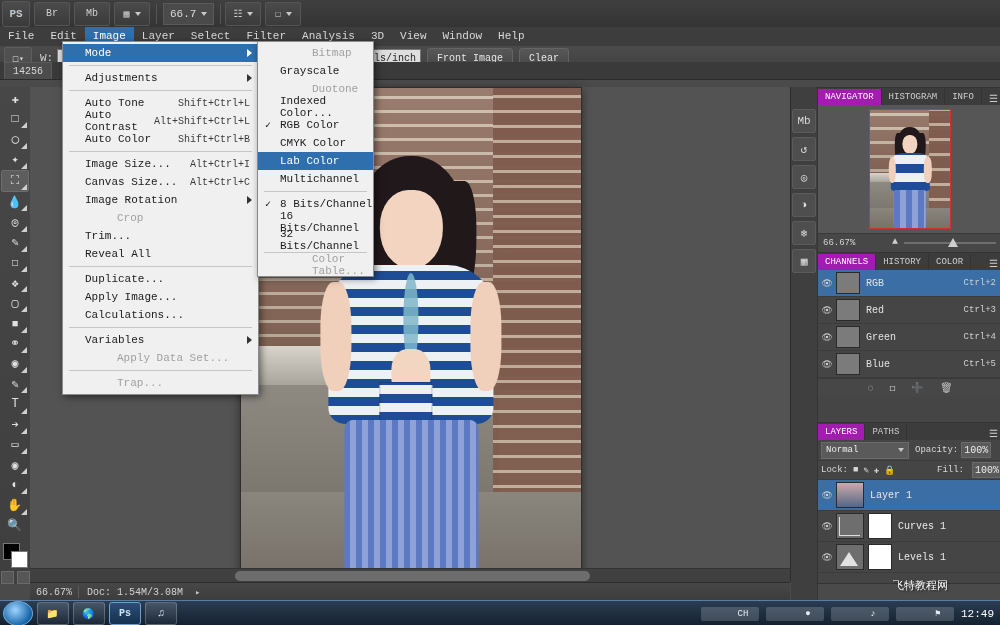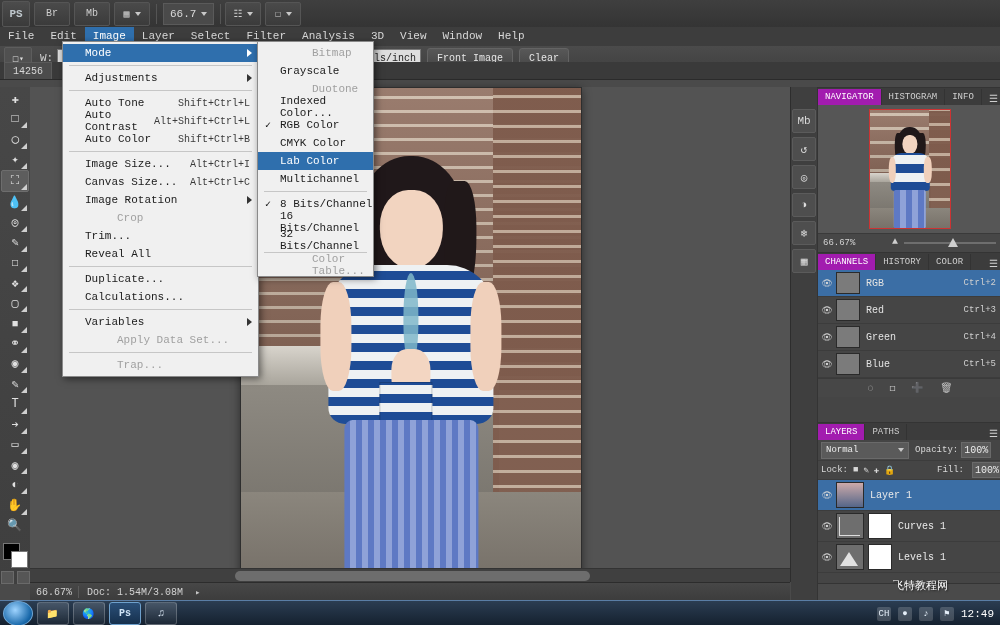--- a/index.html
+++ b/index.html
@@ -330,21 +330,21 @@
     border:1px solid #6fa8d8;
   }
   .tb-item{
     height:21px;min-width:30px;margin-left:4px;border-radius:3px;
     background:linear-gradient(rgba(255,255,255,.14),rgba(255,255,255,.03));
     border:1px solid rgba(255,255,255,.22);
     display:flex;align-items:center;justify-content:center;color:#dce8f5;font-size:10px;
   }
   .tb-item.ps{background:linear-gradient(#2a4f78,#16304d);border-color:#6ea0cc;color:#cfe4f7;font-weight:bold;}
   .tray{margin-left:auto;display:flex;align-items:center;gap:7px;padding-right:6px;color:#e4eef8;font-size:10px;}
-  .tray-ico{width:14px;height:14px;border-radius:2px;background:rgba(255,255,255,.18);display:flex;align-items:center;justify-content:center;font-size:9px;}
+  .tray-ico{width:32px;height:14px;border-radius:2px;background:rgba(255,255,255,.18);display:flex;align-items:center;justify-content:center;font-size:9px;padding-left:26px;}
   .clock{font-size:11px;color:#fff;}
 </style>
 </head>
 <body>
 
 <div id="app">
 
   <div class="topbar">
     <div class="ps-logo">PS</div>
     <div class="tb-btn">Br</div>
@@ -640,20 +640,23 @@
       <span>Trim...</span>
     </div>
     <div class="mi">
       <span>Reveal All</span>
     </div>
     <div class="msep"></div>
     <div class="mi">
       <span>Duplicate...</span>
     </div>
     <div class="mi">
+      <span>Apply Image...</span>
+    </div>
+    <div class="mi">
       <span>Calculations...</span>
     </div>
     <div class="msep"></div>
     <div class="mi">
       <span>Variables</span>
       <span class="sub"></span>
     </div>
     <div class="mi dis">
       <span>Apply Data Set...</span>
     </div>

